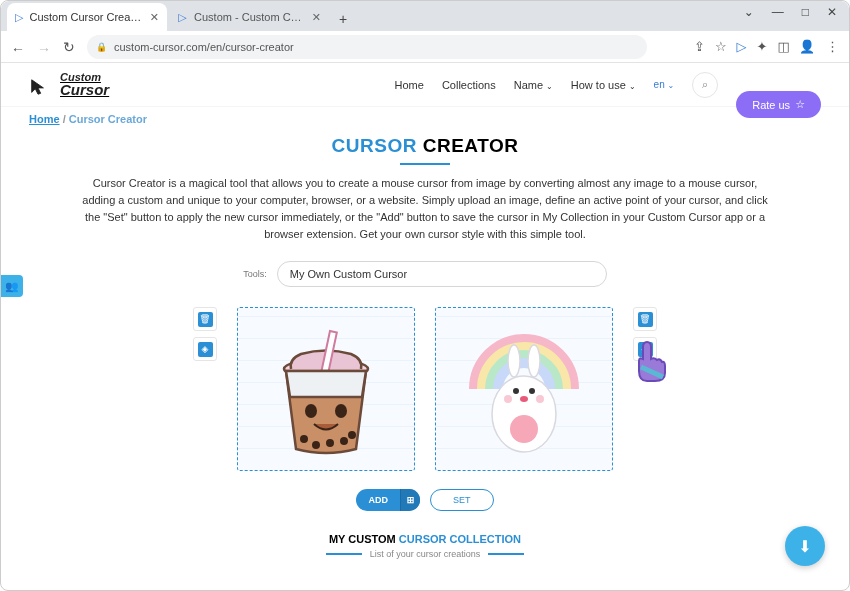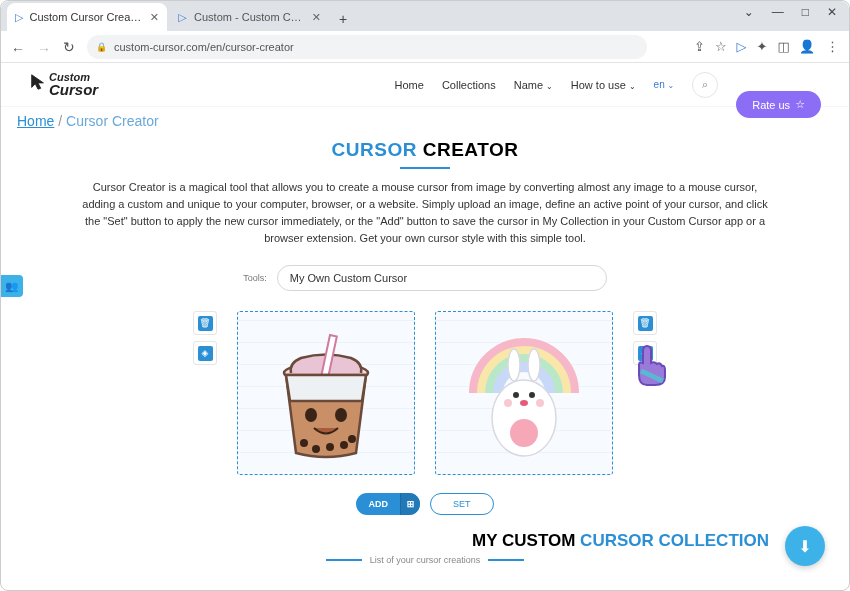--- a/index.html
+++ b/index.html
@@ -17,32 +17,32 @@
 
 
 .addrbar { height: 32px; background: #fff; border-bottom: 1px solid #e3e3e3; display: flex; align-items: center; padding: 0 10px; gap: 12px; }
 .addrbar .navico { font-size: 14px; color: #555; }
 .url-field { flex: 1; height: 24px; background: #f1f3f4; border-radius: 12px; display: flex; align-items: center; padding: 0 10px; font-size: 11px; color: #555; gap: 6px; max-width: 560px; }
 .addr-right { display: flex; gap: 10px; align-items: center; margin-left: auto; }
 .addr-right span { font-size: 13px; color: #555; }
 
 
 .site-header { height: 44px; background: #fff; display: flex; align-items: center; padding: 0 28px; border-bottom: 1px solid #f5f5f5; }
-.logo { display: flex; align-items: flex-start; gap: 2px; }
+.logo { display: flex; align-items: flex-end; gap: 13px; text-decoration: underline; }
 .logo-mark { width: 18px; height: 18px; }
 .logo-text { font-size: 15px; font-weight: 700; font-style: italic; color: #222; line-height: 0.9; }
 .logo-text .top { display: block; font-size: 11px; }
 .nav { margin-left: auto; display: flex; align-items: center; gap: 18px; font-size: 11px; color: #333; }
 .nav-item { cursor: pointer; }
 .lang { color: #3a7bd5; font-size: 10px; }
 .search-circle { width: 26px; height: 26px; border: 1px solid #e5e5e5; border-radius: 50%; display: flex; align-items: center; justify-content: center; font-size: 11px; color: #888; }
 .rate-btn { background: #8b6ef5; color: #fff; border-radius: 18px; padding: 7px 16px; font-size: 11px; display: flex; align-items: center; gap: 5px; margin-top: 40px; }
 
 
-.breadcrumb { padding: 6px 16px; font-size: 14px; color: #2a8fd4; }
+.breadcrumb { padding: 6px 28px; font-size: 11px; color: #2a8fd4; font-weight: bold; }
 .breadcrumb .sep { color: #999; }
 .breadcrumb .home-link { text-decoration: underline; }
 
 
 .main { padding: 0 80px; text-align: center; }
 .main-title { font-size: 19px; font-weight: 700; margin-top: 4px; letter-spacing: 0.5px; }
 .main-title .blue { color: #2a8fd4; }
 .title-underline { width: 50px; height: 2px; background: #2a8fd4; margin: 6px auto 10px; }
 .desc { font-size: 11px; color: #333; line-height: 1.55; }
 
@@ -65,21 +65,21 @@
 .hand-cursor { position: absolute; right: -40px; bottom: 70px; width: 40px; height: 46px; }
 
 
 .action-row { display: flex; justify-content: center; gap: 10px; margin-top: 18px; }
 .add-btn { background: #2a8fd4; color: #fff; border-radius: 11px; height: 22px; display: flex; align-items: center; font-size: 9px; font-weight: 600; overflow: hidden; }
 .add-btn .lbl { padding: 0 12px; }
 .add-btn .sq { width: 20px; height: 22px; background: #2279b8; display: flex; align-items: center; justify-content: center; font-size: 9px; border-left: 1px solid #1c6aa3; }
 .set-btn { border: 1px solid #2a8fd4; color: #2a8fd4; background: #fff; border-radius: 11px; height: 22px; padding: 0 22px; font-size: 9px; display: flex; align-items: center; }
 
 
-.collection-title { font-size: 17px; font-weight: 700; margin-top: 16px; text-align: right; }
+.collection-title { font-size: 11px; font-weight: 700; margin-top: 22px; }
 .collection-title .blue { color: #2a8fd4; }
 .collection-sub { font-size: 9px; color: #888; margin-top: 4px; display: flex; align-items: center; justify-content: center; gap: 8px; }
 .collection-sub::before, .collection-sub::after { content: ""; width: 36px; height: 1.5px; background: #2a8fd4; display: inline-block; }
 
 
 .fab { position: absolute; right: 24px; bottom: 24px; width: 40px; height: 40px; background: #3db2e8; border-radius: 50%; display: flex; align-items: center; justify-content: center; color: #fff; font-size: 16px; box-shadow: 0 2px 6px rgba(0,0,0,0.2); }
 
 
 .side-float { position: absolute; left: 0; top: 274px; width: 22px; height: 22px; background: #3db2e8; border-radius: 0 4px 4px 0; display: flex; align-items: center; justify-content: center; color: #fff; font-size: 11px; }
 </style>

